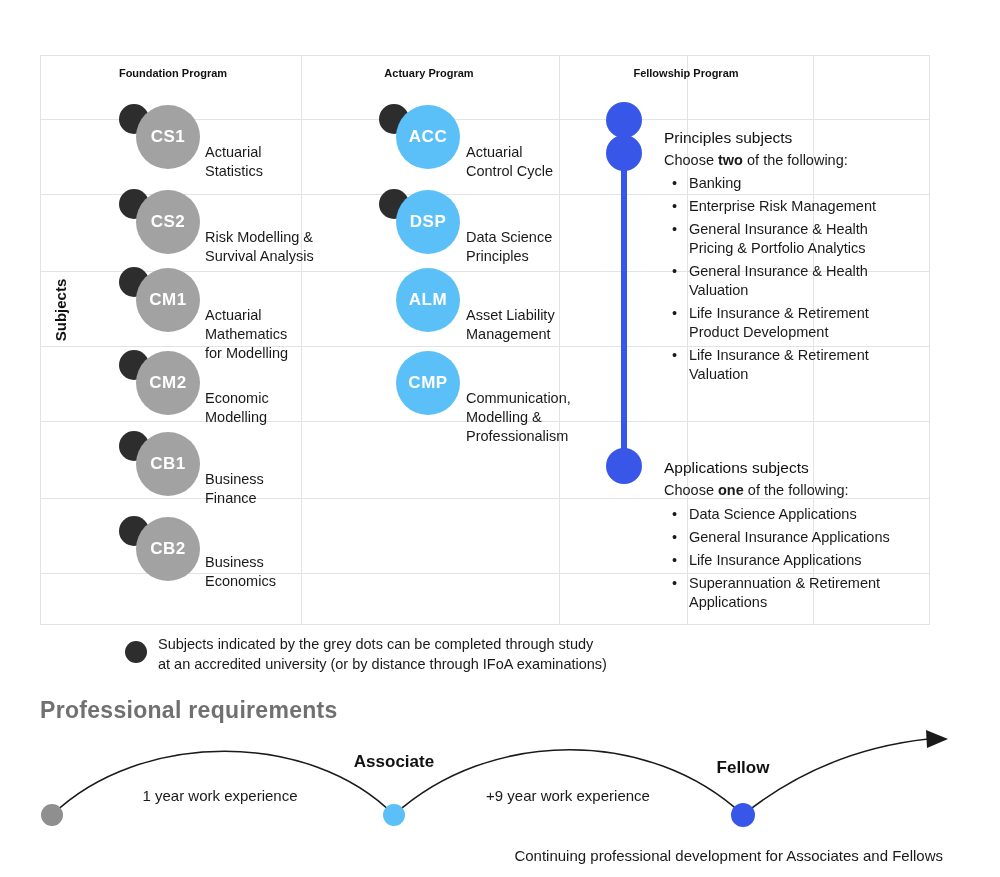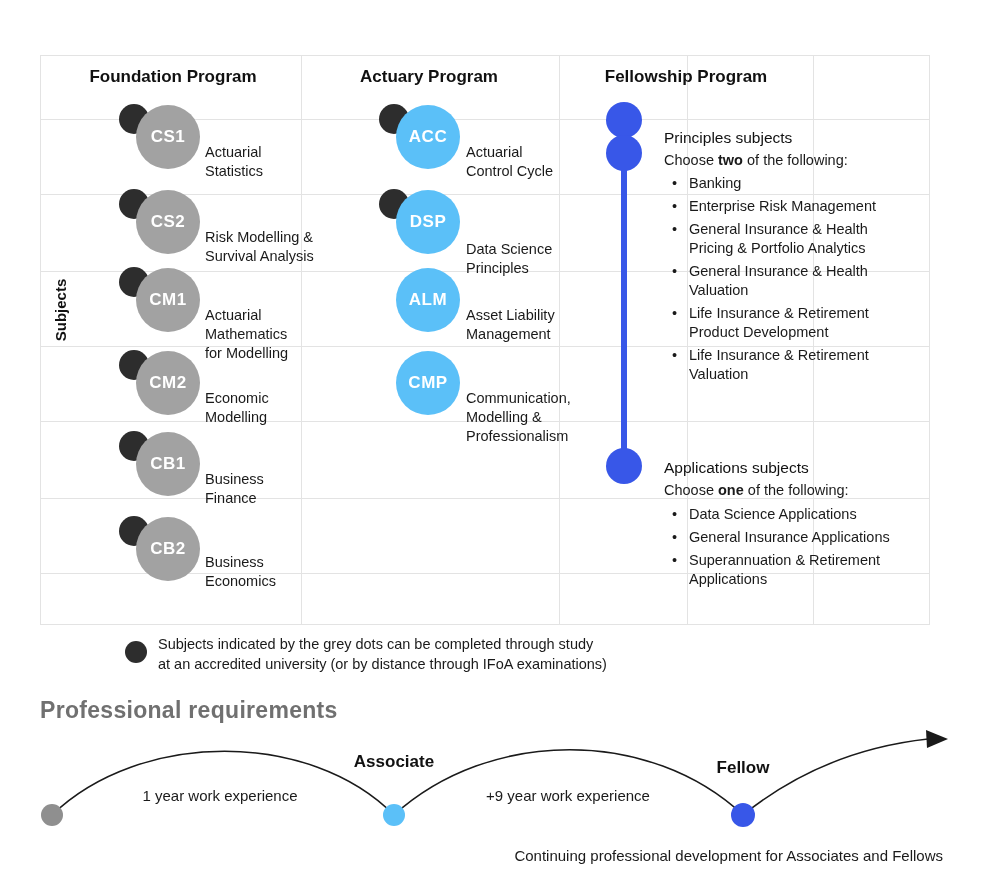--- a/index.html
+++ b/index.html
@@ -6,21 +6,21 @@
     --grey-circle:#a2a2a2; --dark-dot:#2d2d2d; --light-blue:#5bc0f8;
     --royal-blue:#3857e8; --grid-line:#e3e3e3; --text-dark:#1a1a1a; --grey-heading:#707070;
   }
   *{box-sizing:border-box;margin:0;padding:0}
   body{background:#fff;font-family:"Liberation Sans","DejaVu Sans",sans-serif;color:var(--text-dark)}
   .page{position:relative;width:1000px;height:877px;background:#fff;overflow:hidden}
   .title{position:absolute;left:40px;top:12px;font-size:23px;font-weight:700;color:#111;letter-spacing:.2px}
   .grid{position:absolute;left:40px;top:55px;width:890px;height:570px;border:1px solid var(--grid-line)}
   .vline{position:absolute;top:0;bottom:0;width:1px;background:var(--grid-line)}
   .hline{position:absolute;left:0;right:0;height:1px;background:var(--grid-line)}
-  .col-header{position:absolute;font-size:17px;font-weight:700;color:#111;text-align:center;z-index:4}
+  .col-header{position:absolute;font-size:11px;font-weight:700;color:#111;text-align:center;z-index:4}
   .axis{position:absolute;left:2px;top:300px;width:120px;height:20px;text-align:center;
         transform:rotate(-90deg);font-size:15px;font-weight:600;color:#111;z-index:4}
   .circle-big{position:absolute;width:64px;height:64px;border-radius:50%;display:flex;align-items:center;
         justify-content:center;color:#fff;font-weight:700;font-size:17px;letter-spacing:.5px;z-index:3}
   .grey{background:var(--grey-circle)}
   .lblue{background:var(--light-blue)}
   .uni-dot{position:absolute;width:30px;height:30px;border-radius:50%;background:var(--dark-dot);z-index:2}
   .sub-label{position:absolute;font-size:14.5px;line-height:19px;white-space:pre-line;color:var(--text-dark);z-index:4}
   .fellow-node{position:absolute;width:36px;height:36px;border-radius:50%;background:var(--royal-blue);z-index:3}
   .fellow-line{position:absolute;left:621px;top:120px;width:6px;height:346px;background:var(--royal-blue);z-index:2}
@@ -115,21 +115,21 @@
   <div class="circle-big lblue" style="left:396px;top:105px">
       <span>ACC</span>
     </div>
   <div class="sub-label" style="left:466px;top:143px;width:150px">Actuarial
 Control Cycle</div>
 
   <div class="uni-dot" style="left:379px;top:189px"></div>
   <div class="circle-big lblue" style="left:396px;top:190px">
       <span>DSP</span>
     </div>
-  <div class="sub-label" style="left:466px;top:240px;width:150px">Data Science
+  <div class="sub-label" style="left:466px;top:228px;width:150px">Data Science
 Principles</div>
 
   <div class="circle-big lblue" style="left:396px;top:268px">
       <span>ALM</span>
     </div>
   <div class="sub-label" style="left:466px;top:306px;width:150px">Asset Liability
 Management</div>
 
   <div class="circle-big lblue" style="left:396px;top:351px">
       <span>CMP</span>
@@ -156,20 +156,21 @@
 Product Development</li>
     <li>Life Insurance &amp; Retirement
 Valuation</li>
   </ul>
 
   <div class="block-heading" style="left:664px;top:459px">Applications subjects</div>
   <div class="choose" style="left:664px;top:482px"><span>Choose </span><span class="b">one</span><span> of the following:</span></div>
   <ul class="pick" style="left:664px;top:505px">
     <li>Data Science Applications</li>
     <li>General Insurance Applications</li>
+    <li>Life Insurance Applications</li>
     <li>Superannuation &amp; Retirement
 Applications</li>
   </ul>
 
   <div class="legend-dot"></div>
   <div class="legend-text">Subjects indicated by the grey dots can be completed through study
 at an accredited university (or by distance through IFoA examinations)</div>
 
   <div class="prof-title">Professional requirements</div>
 

